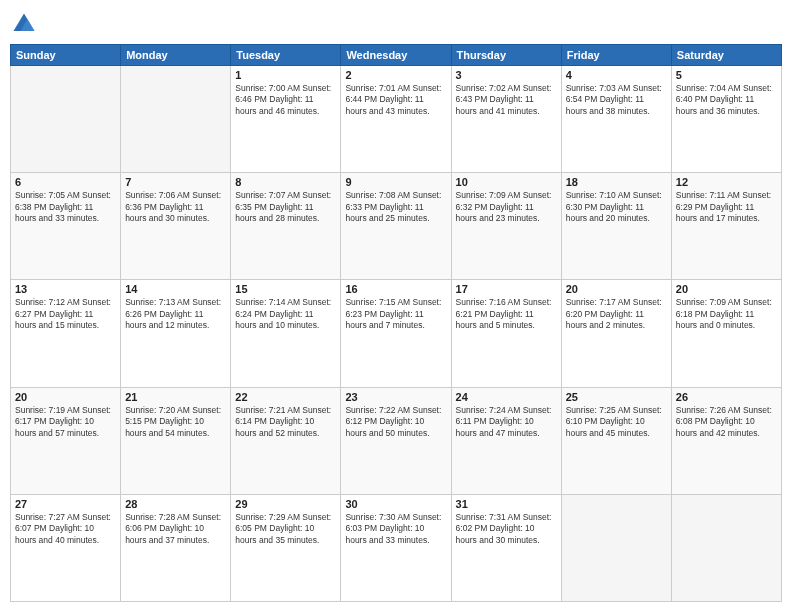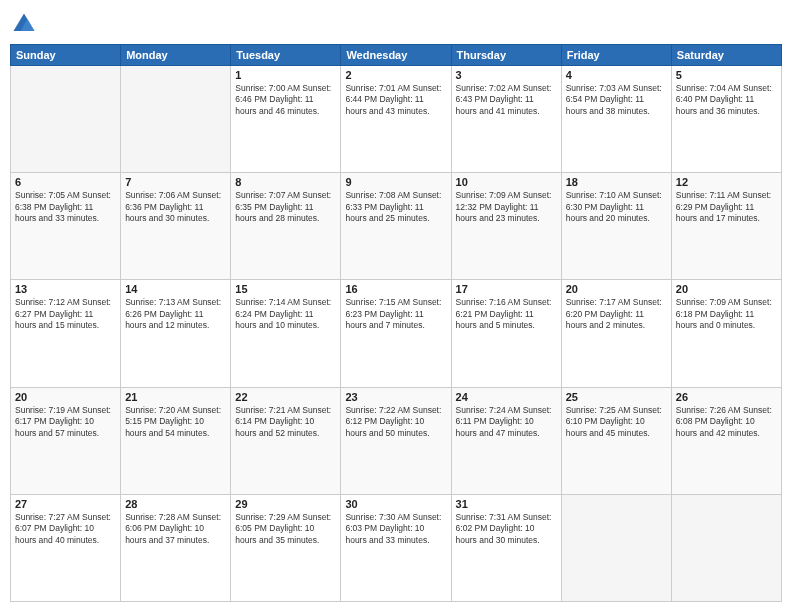--- a/index.html
+++ b/index.html
@@ -200,21 +200,21 @@
           <td>
             <span class="day-num">9</span>
             <div class="cell-content">Sunrise: 7:08 AM
 Sunset: 6:33 PM
 Daylight: 11 hours
 and 25 minutes.</div>
           </td>
           <td>
             <span class="day-num">10</span>
             <div class="cell-content">Sunrise: 7:09 AM
-Sunset: 12:32 PM
+Sunset: 6:32 PM
 Daylight: 11 hours
 and 23 minutes.</div>
           </td>
           <td>
             <span class="day-num">18</span>
             <div class="cell-content">Sunrise: 7:10 AM
 Sunset: 6:30 PM
 Daylight: 11 hours
 and 20 minutes.</div>
           </td>

